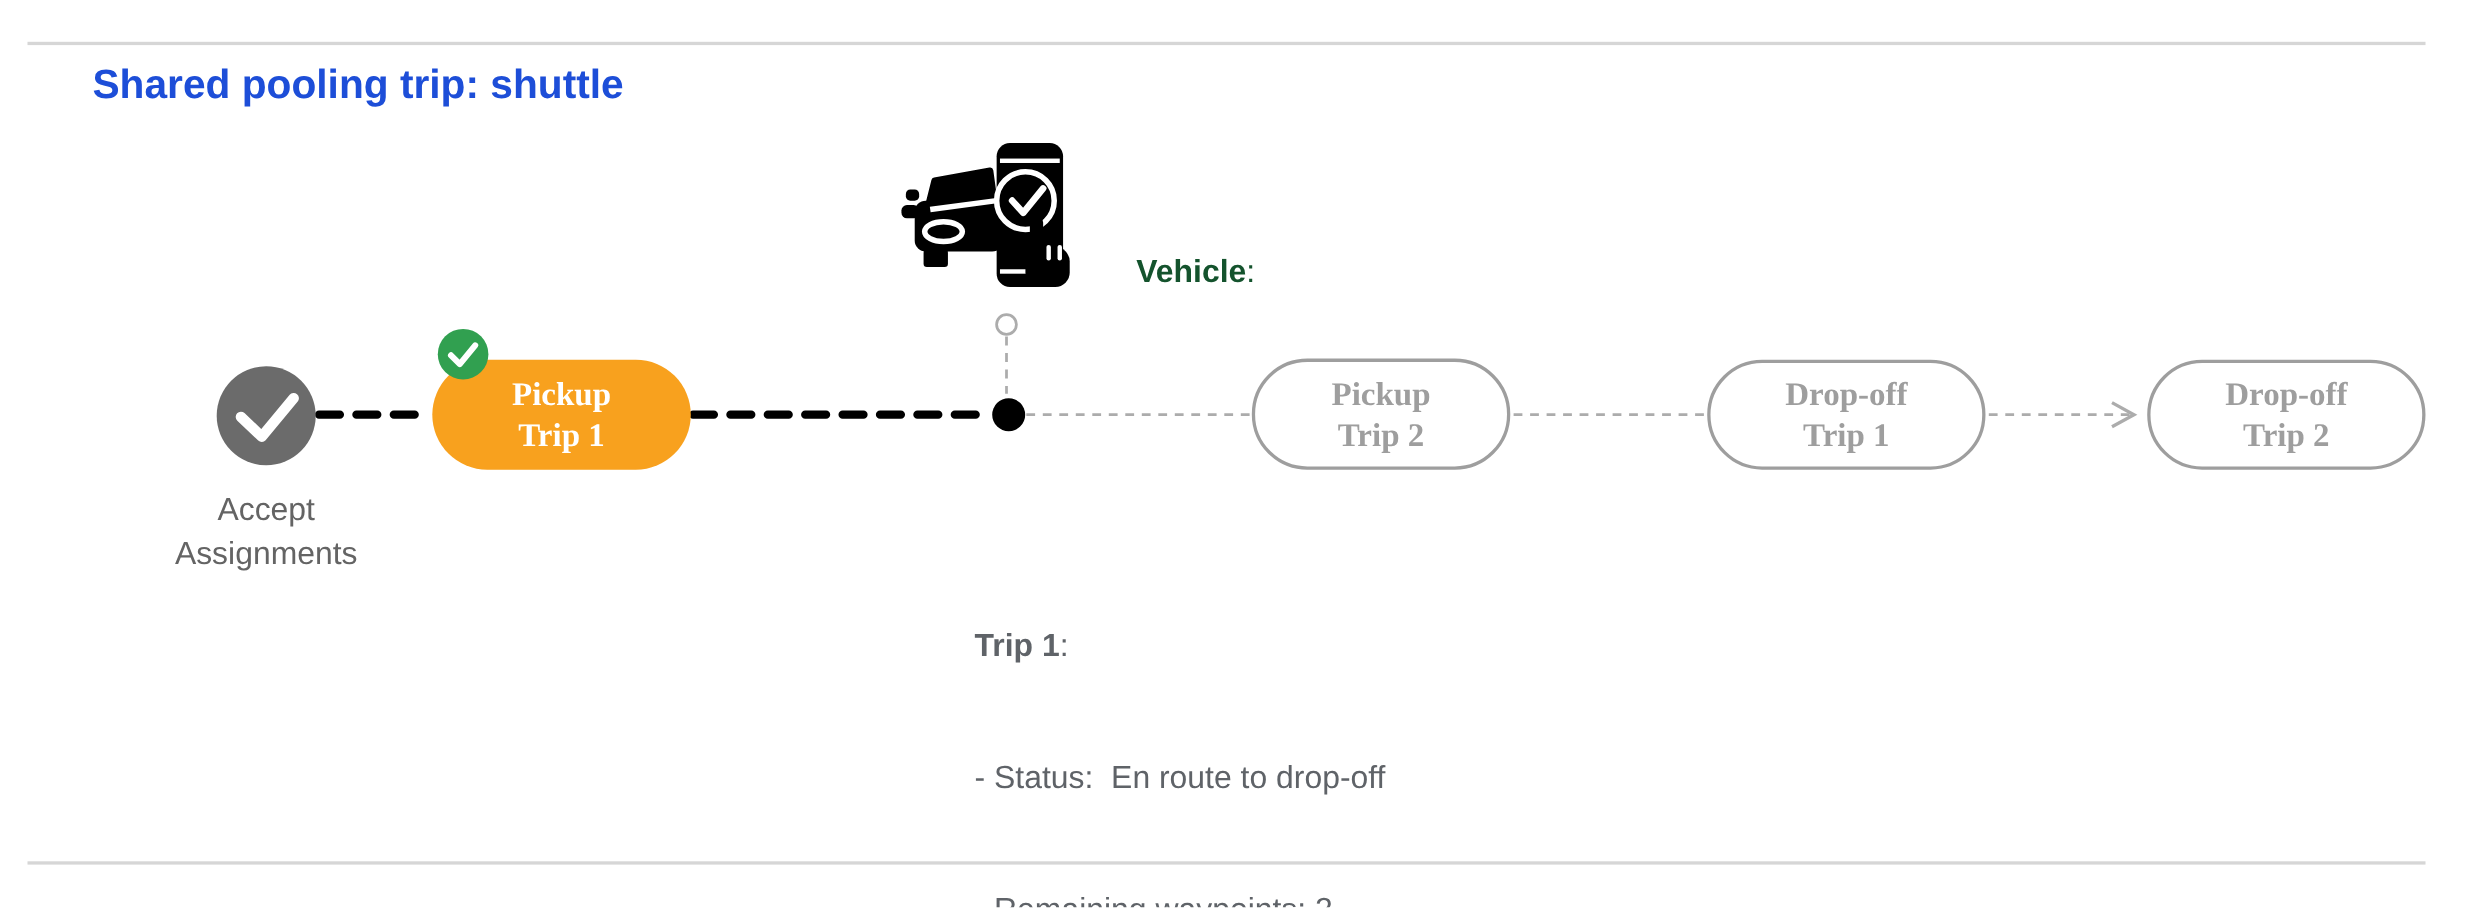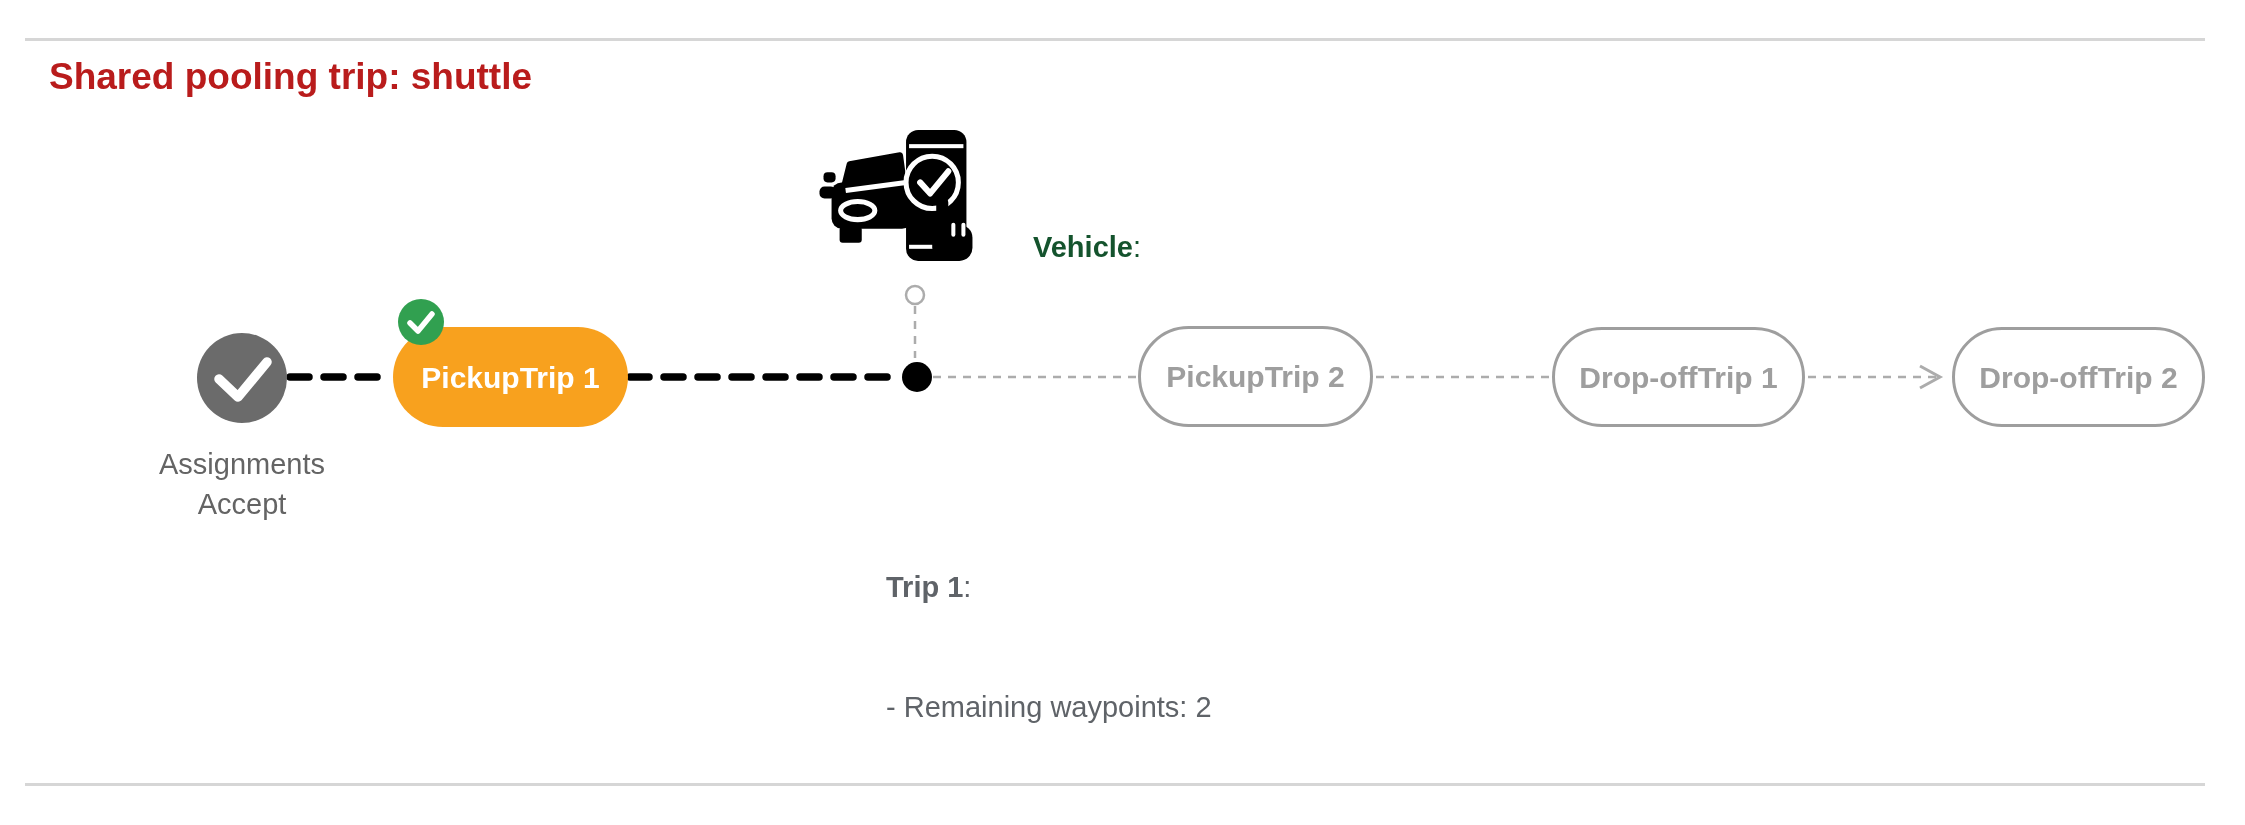--- a/index.html
+++ b/index.html
@@ -15,46 +15,47 @@
     position: absolute;
     left: 25px;
     width: 2180px;
     height: 3px;
     background: #d6d6d6;
   }
   .rule.top { top: 38px; }
   .rule.bottom { top: 783px; }
   .page-title {
     position: absolute;
-    left: 49px;
+    left: 84px;
     top: 56px;
     font-size: 37px;
     font-weight: bold;
-    color: #b91c1c;
+    color: #1d4ed8;
     white-space: nowrap;
   }
   svg.layer {
     position: absolute;
     left: 0; top: 0;
     width: 2245px;
     height: 825px;
   }
   .pill {
     position: absolute;
     box-sizing: border-box;
     border-radius: 52px;
     display: flex;
-    flex-direction: row;
+    flex-direction: column;
     align-items: center;
     justify-content: center;
     text-align: center;
     font-weight: bold;
     font-size: 30px;
     line-height: 37px;
     white-space: nowrap;
+    font-family: Liberation Serif, serif;
   }
   .pill.active {
     background: #f8a11e;
     color: #ffffff;
     border: none;
   }
   .pill.upcoming {
     background: #ffffff;
     color: #9e9e9e;
     border: 3px solid #9e9e9e;
@@ -150,22 +151,22 @@
     <span>Drop-off</span>
     <span>Trip 2</span>
   </div>
 
   <svg class="badge-layer" viewBox="0 0 52 52">
     <circle cx="26" cy="26" r="23" fill="#31a050"></circle>
     <polyline points="15,27 23,35 37,18" stroke="#ffffff" stroke-width="5.5" stroke-linecap="round" stroke-linejoin="round" fill="none"></polyline>
   </svg>
 
   <div class="node-label">
+    <div>Accept</div>
     <div>Assignments</div>
-    <div>Accept</div>
   </div>
 
   <svg class="vehicle-icon" viewBox="0 0 160 155">
     <g>
 
       <path d="M30 42 L80 33 L84 62 L24 66 Z" fill="#000000" stroke="#000000" stroke-width="6" stroke-linejoin="round"></path>
       <rect x="12" y="60" width="80" height="46" rx="10" fill="#000000"></rect>
       <rect x="20" y="104" width="22" height="16" rx="3" fill="#000000"></rect>
       <rect x="0" y="64" width="16" height="12" rx="5" fill="#000000"></rect>
       <rect x="4" y="50" width="12" height="10" rx="4" fill="#000000"></rect>
@@ -185,19 +186,20 @@
       <rect x="141" y="100" width="4" height="14" rx="2" fill="#ffffff"></rect>
     </g>
   </svg>
 
   <div class="vehicle-panel">
     <div><span class="b">Vehicle</span><span>:</span></div>
   </div>
 
   <div class="trip-panel">
     <div><span class="b">Trip 1</span><span>:</span></div>
+    <div>- Status:  En route to drop-off</div>
     <div>- Remaining waypoints: 2</div>
     
     
     
   </div>
 
 </div>
 
 </body></html>

